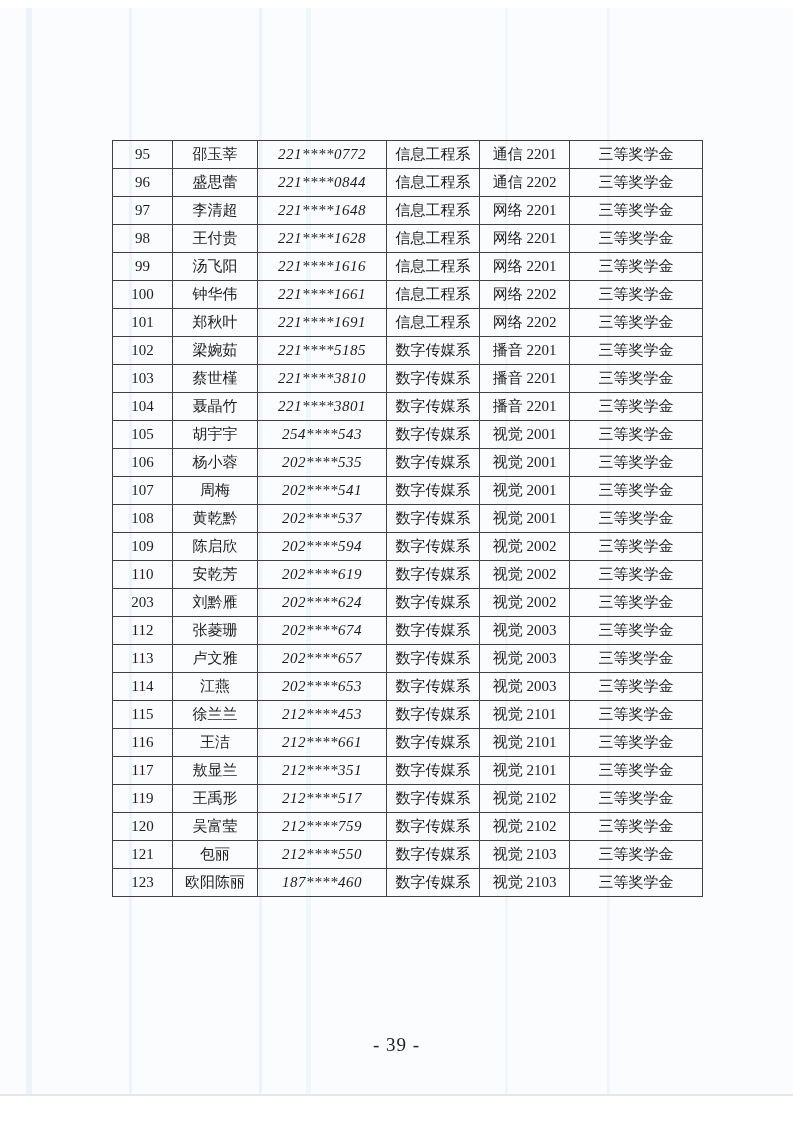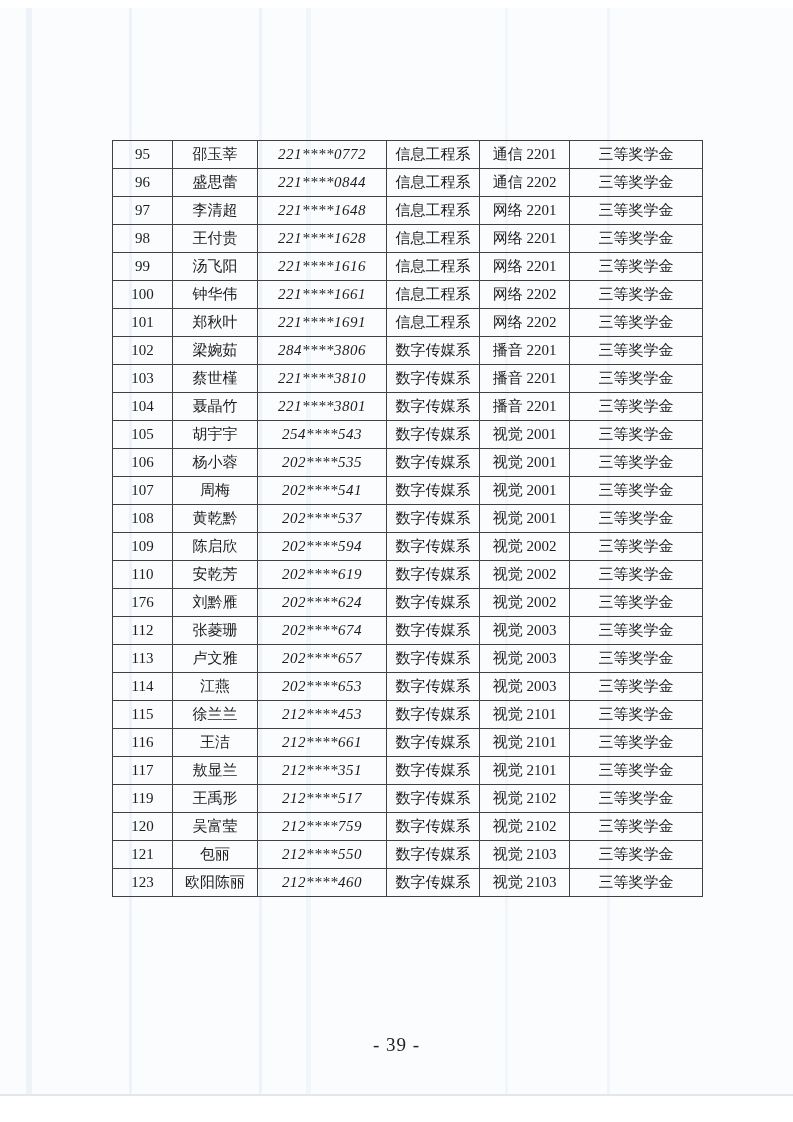--- a/index.html
+++ b/index.html
@@ -148,21 +148,21 @@
     <td class="cell-index">101</td>
     <td class="cell-name">郑秋叶</td>
     <td class="cell-student-id">221****1691</td>
     <td class="cell-department">信息工程系</td>
     <td class="cell-class">网络 2202</td>
     <td class="cell-award">三等奖学金</td>
   </tr>
         <tr>
     <td class="cell-index">102</td>
     <td class="cell-name">梁婉茹</td>
-    <td class="cell-student-id">284****3806</td>
+    <td class="cell-student-id">221****5185</td>
     <td class="cell-department">数字传媒系</td>
     <td class="cell-class">播音 2201</td>
     <td class="cell-award">三等奖学金</td>
   </tr>
         <tr>
     <td class="cell-index">103</td>
     <td class="cell-name">蔡世槿</td>
     <td class="cell-student-id">221****3810</td>
     <td class="cell-department">数字传媒系</td>
     <td class="cell-class">播音 2201</td>
@@ -218,21 +218,21 @@
   </tr>
         <tr>
     <td class="cell-index">110</td>
     <td class="cell-name">安乾芳</td>
     <td class="cell-student-id">202****619</td>
     <td class="cell-department">数字传媒系</td>
     <td class="cell-class">视觉 2002</td>
     <td class="cell-award">三等奖学金</td>
   </tr>
         <tr>
-    <td class="cell-index">176</td>
+    <td class="cell-index">203</td>
     <td class="cell-name">刘黔雁</td>
     <td class="cell-student-id">202****624</td>
     <td class="cell-department">数字传媒系</td>
     <td class="cell-class">视觉 2002</td>
     <td class="cell-award">三等奖学金</td>
   </tr>
         <tr>
     <td class="cell-index">112</td>
     <td class="cell-name">张菱珊</td>
     <td class="cell-student-id">202****674</td>
@@ -300,21 +300,21 @@
     <td class="cell-index">121</td>
     <td class="cell-name">包丽</td>
     <td class="cell-student-id">212****550</td>
     <td class="cell-department">数字传媒系</td>
     <td class="cell-class">视觉 2103</td>
     <td class="cell-award">三等奖学金</td>
   </tr>
         <tr>
     <td class="cell-index">123</td>
     <td class="cell-name">欧阳陈丽</td>
-    <td class="cell-student-id">212****460</td>
+    <td class="cell-student-id">187****460</td>
     <td class="cell-department">数字传媒系</td>
     <td class="cell-class">视觉 2103</td>
     <td class="cell-award">三等奖学金</td>
   </tr>
       </tbody>
   </table>
 
   <div class="page-number">- 39 -</div>
 
   <div class="page-edge-bottom"></div>

